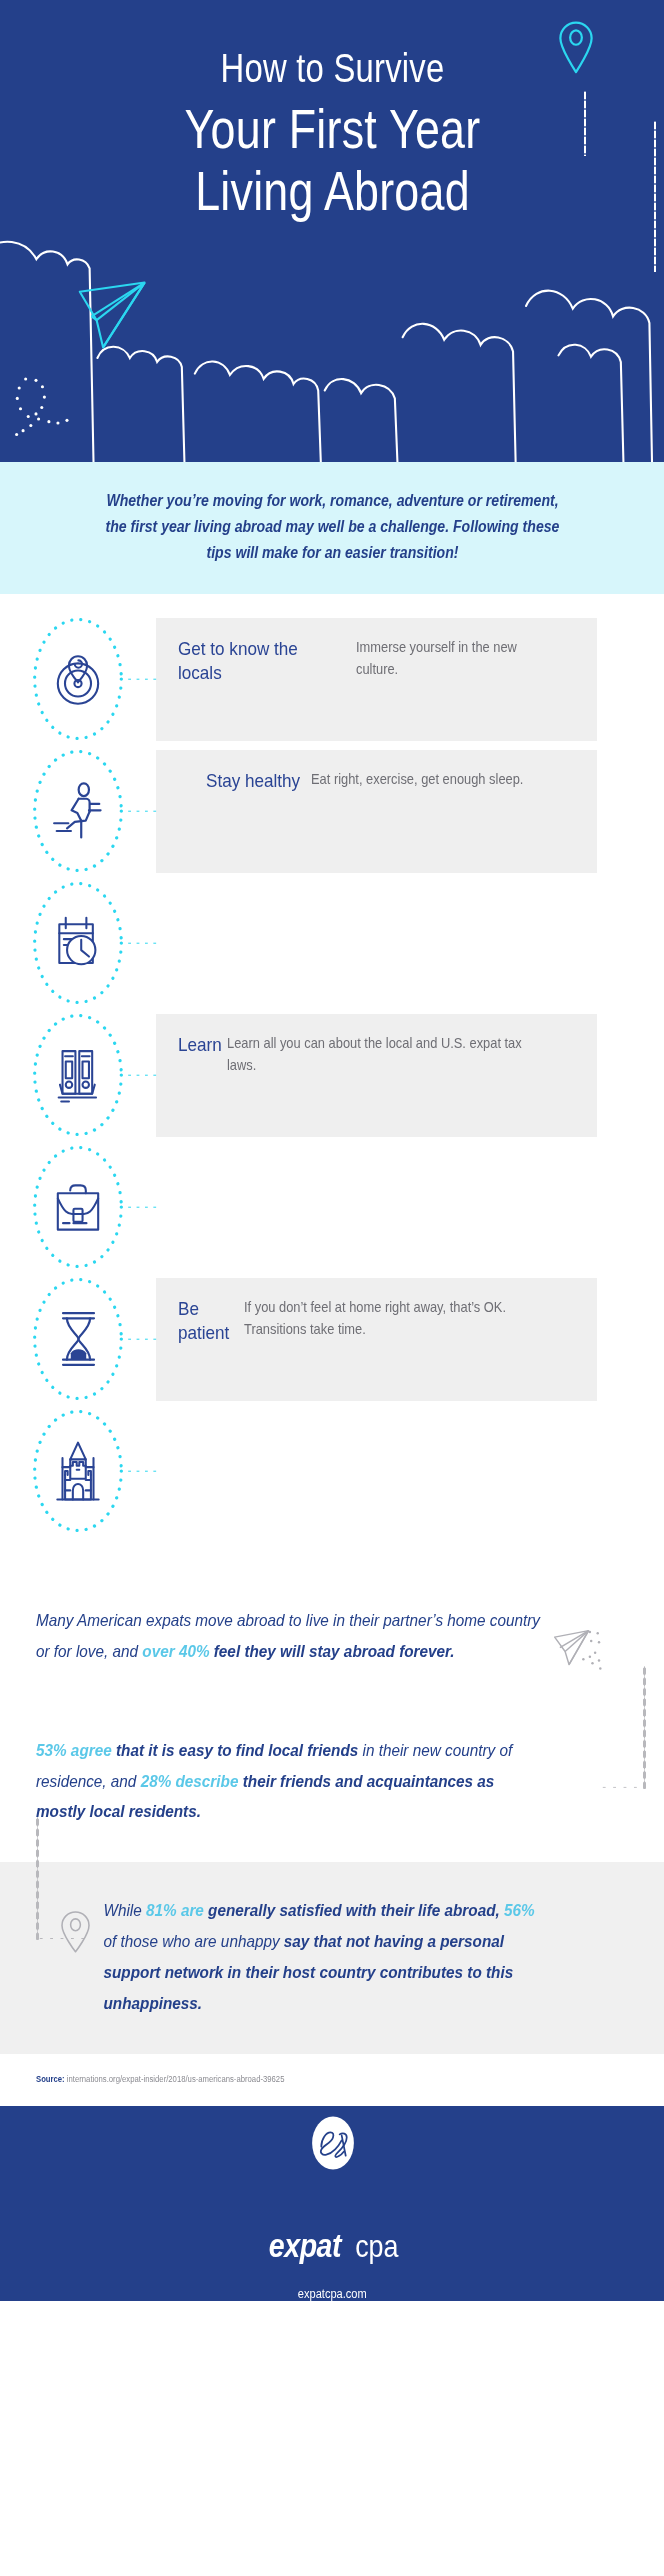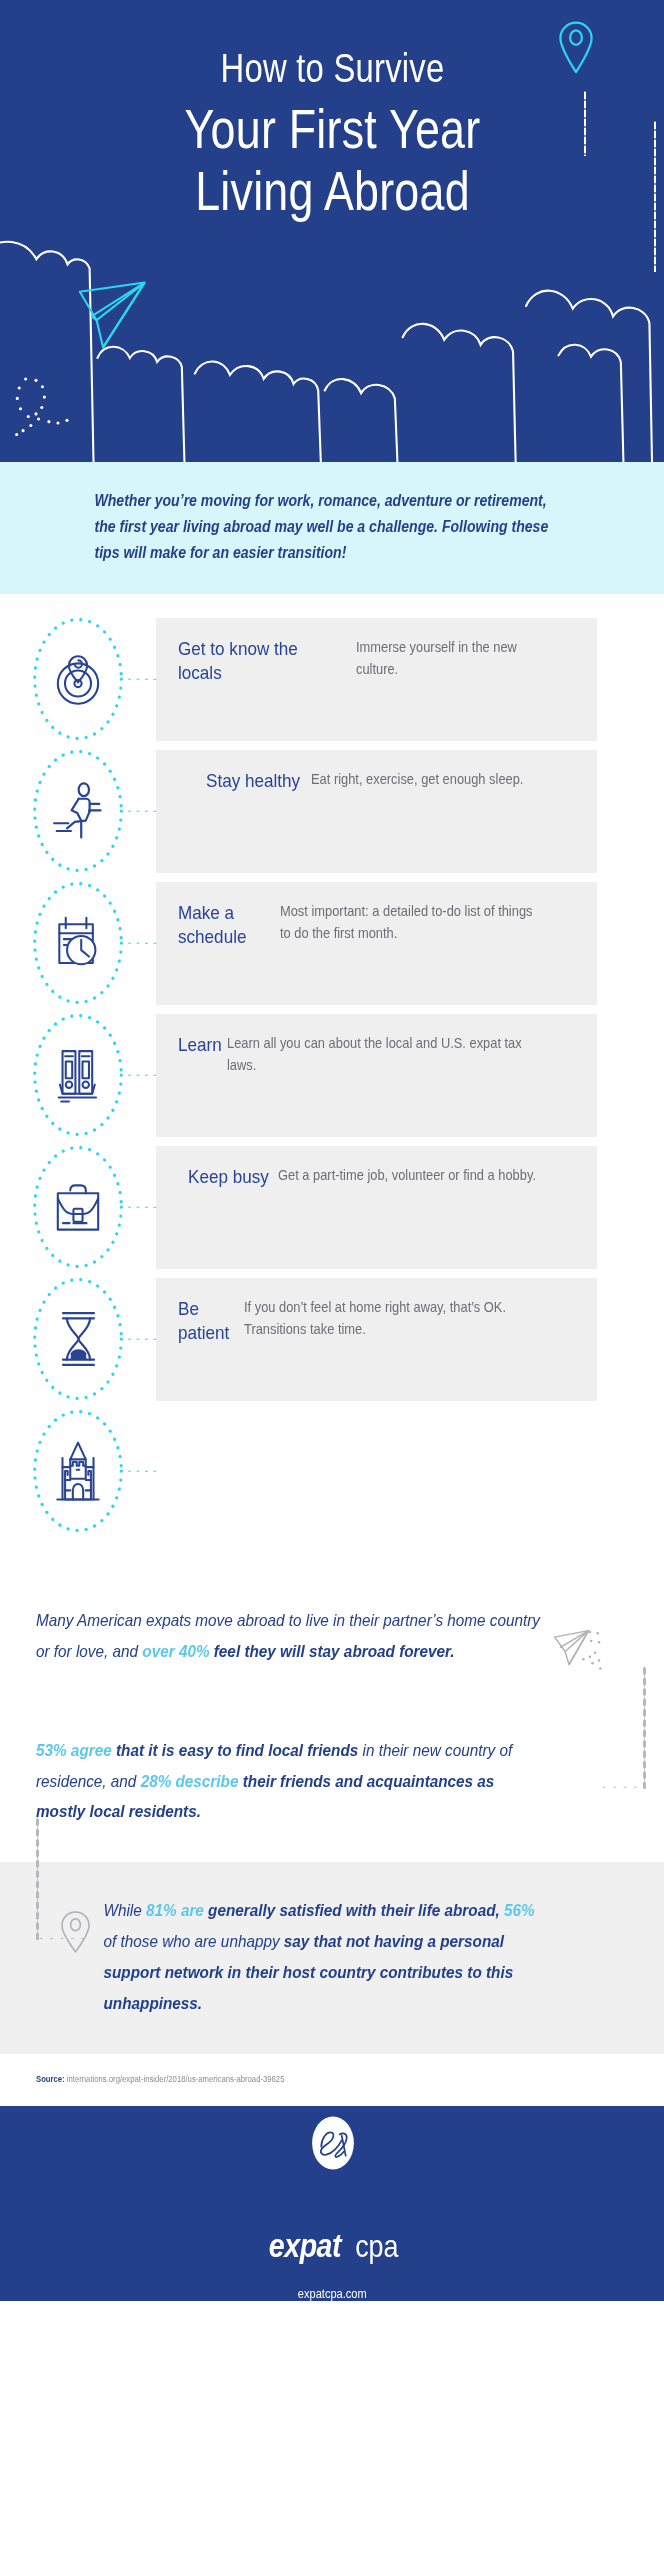--- a/index.html
+++ b/index.html
@@ -41,21 +41,21 @@
       background-image:radial-gradient(#fff 0.9px, transparent 1px);
       background-size:9px 1.9px; }
 
   .clouds { position:absolute; left:0; bottom:0; width:665px; height:234px; z-index:1; }
   .plane-hero { position:absolute; left:77px; top:280px; z-index:6; }
   .swirl-dots { position:absolute; left:14.3px; top:370px; z-index:2; }
 
   
   .intro {
     background:#D7F6FB; width:665px; padding:26px 62px 28.6px;
-    text-align:left;
+    text-align:center;
   }
   .intro p {
     color:#24408A; font-size:16px; line-height:1.62; font-style:italic;
     font-weight:bold; transform:scaleX(.88); transform-origin:center;
   }
 
   
   .tips { padding:23.4px 0 13px; }
   .tip {
     position:relative; display:flex; align-items:stretch;
@@ -276,24 +276,20 @@
           <path d="M24,6 L24,22"></path>
             <path d="M56,6 L56,22"></path>
           <path d="M21,39 L35,39"></path>
             <path d="M21,48 L31,48"></path>
           <circle cx="48" cy="56" r="22" fill="#FFFFFF"></circle>
           <path d="M48,40 L48,56 L60,66"></path>
         </g>
       </svg>
     </div>
     <div class="connector"></div>
-    <div class="tip-card">
-      <div class="tip-title">Make a schedule</div>
-      <div class="tip-desc">Most important: a detailed to-do list of things to do the first month.</div>
-    </div>
   </div>
 
   <div class="tip">
     <div class="tip-badge">
       <svg class="ellipse-dots" viewBox="0 0 150 196">
         <ellipse cx="75" cy="98" rx="67" ry="92" fill="none" stroke="#2BD7F0" stroke-width="5" stroke-linecap="round" stroke-dasharray="0.1 14"></ellipse>
       </svg>
       <svg class="tip-icon" width="52" height="58" viewBox="0 0 80 90">
         <g fill="none" stroke="#2A4494" stroke-width="3.2" stroke-linecap="round" stroke-linejoin="round">
           <path d="M16,8 L36,8 L36,74 L16,74 Z"></path>
@@ -327,24 +323,20 @@
           <path d="M31,16 C31,10 34,8 39,8 L47,8 C52,8 55,10 55,16 L55,20"></path>
           <path d="M12,20 L74,20 L74,76 L12,76 Z"></path>
           <path d="M12,28 C22,50 28,52 34,52 L52,52 C58,52 64,50 74,28"></path>
           <rect x="36" y="44" width="14" height="20" rx="2"></rect>
           <path d="M20,66 L30,66"></path>
             <path d="M36,66 L56,66"></path>
         </g>
       </svg>
     </div>
     <div class="connector"></div>
-    <div class="tip-card">
-      <div class="tip-title">Keep busy</div>
-      <div class="tip-desc">Get a part-time job, volunteer or find a hobby.</div>
-    </div>
   </div>
 
   <div class="tip">
     <div class="tip-badge">
       <svg class="ellipse-dots" viewBox="0 0 150 196">
         <ellipse cx="75" cy="98" rx="67" ry="92" fill="none" stroke="#2BD7F0" stroke-width="5" stroke-linecap="round" stroke-dasharray="0.1 14"></ellipse>
       </svg>
       <svg class="tip-icon" width="49" height="60" viewBox="0 0 76 92">
         <g fill="none" stroke="#2A4494" stroke-width="3.4" stroke-linecap="round" stroke-linejoin="round">
           <path d="M14,6 L62,6"></path>

